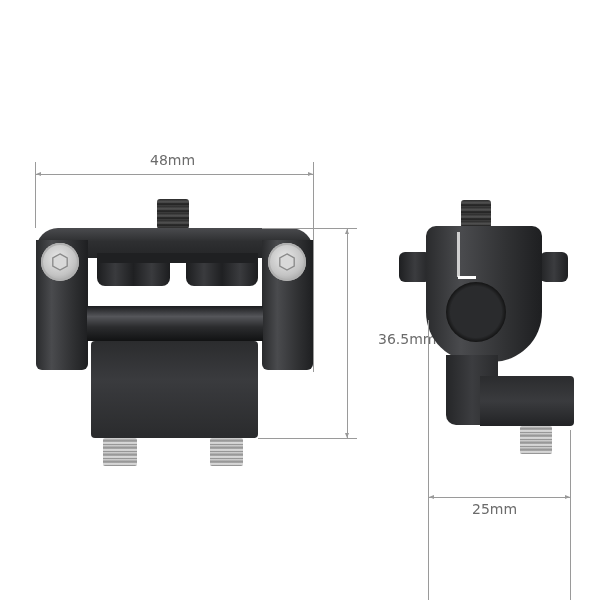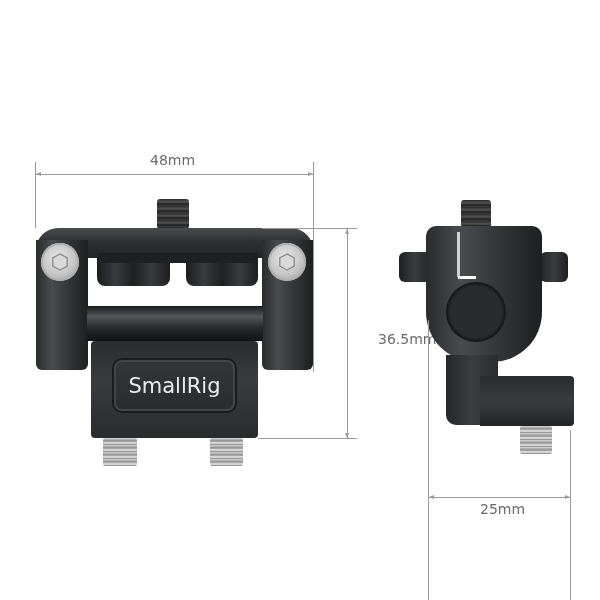--- a/index.html
+++ b/index.html
@@ -46,23 +46,20 @@
   </div>
   <div class="abs hexbolt" style="left:268px;top:243px;width:38px;height:38px;">
     <svg class="hex" viewBox="0 0 20 20">
         <polygon points="10,1 18,5.5 18,14.5 10,19 2,14.5 2,5.5" fill="#d9d9d9" stroke="#8a8a8a" stroke-width="1.5"></polygon>
       </svg>
   </div>
 
   <div class="abs bar" style="left:87px;top:306px;width:176px;height:35px;"></div>
 
   <div class="abs metal" style="left:91px;top:341px;width:167px;height:97px;border-radius:4px;background:linear-gradient(180deg,#2b2c2e,#3a3b3e 40%,#2a2b2d 100%);"></div>
-  <div class="abs logo-plate" style="left:112px;top:358px;width:125px;height:55px;">
-    <span>SmallRig</span>
-  </div>
 
   <div class="abs screw" style="left:103px;top:438px;width:34px;height:28px;"></div>
   <div class="abs screw" style="left:210px;top:438px;width:33px;height:28px;"></div>
 
   <div class="dim-line" style="left:35px;top:162px;width:1px;height:66px;"></div>
   <div class="dim-line" style="left:313px;top:162px;width:1px;height:210px;"></div>
   <div class="dim-line" style="left:36px;top:174px;width:277px;height:1px;"></div>
   <div class="arrow-l" style="left:36px;top:172px;"></div>
   <div class="arrow-r" style="left:308px;top:172px;"></div>
   <div class="dim-label" style="left:150px;top:152px;">48mm</div>
@@ -92,14 +89,14 @@
   <div class="abs" style="left:66px;top:175px;width:52px;height:70px;background:linear-gradient(90deg,#252628,#3c3d40,#2a2b2d);border-radius:0 0 0 10px;"></div>
   <div class="abs" style="left:100px;top:196px;width:94px;height:50px;background:linear-gradient(180deg,#2b2c2e,#3a3b3e 50%,#222325);border-radius:0 4px 4px 0;"></div>
 
   <div class="abs screw" style="left:140px;top:246px;width:32px;height:28px;"></div>
 
   <div class="dim-line" style="left:48px;top:140px;width:1px;height:330px;"></div>
   <div class="dim-line" style="left:190px;top:250px;width:1px;height:260px;"></div>
   <div class="dim-line" style="left:49px;top:317px;width:141px;height:1px;"></div>
   <div class="arrow-l" style="left:49px;top:315px;"></div>
   <div class="arrow-r" style="left:185px;top:315px;"></div>
-  <div class="dim-label" style="left:100px;top:321px;">25mm</div>
+  <div class="dim-label" style="left:92px;top:321px;">25mm</div>
 </div>
 
 </body></html>

